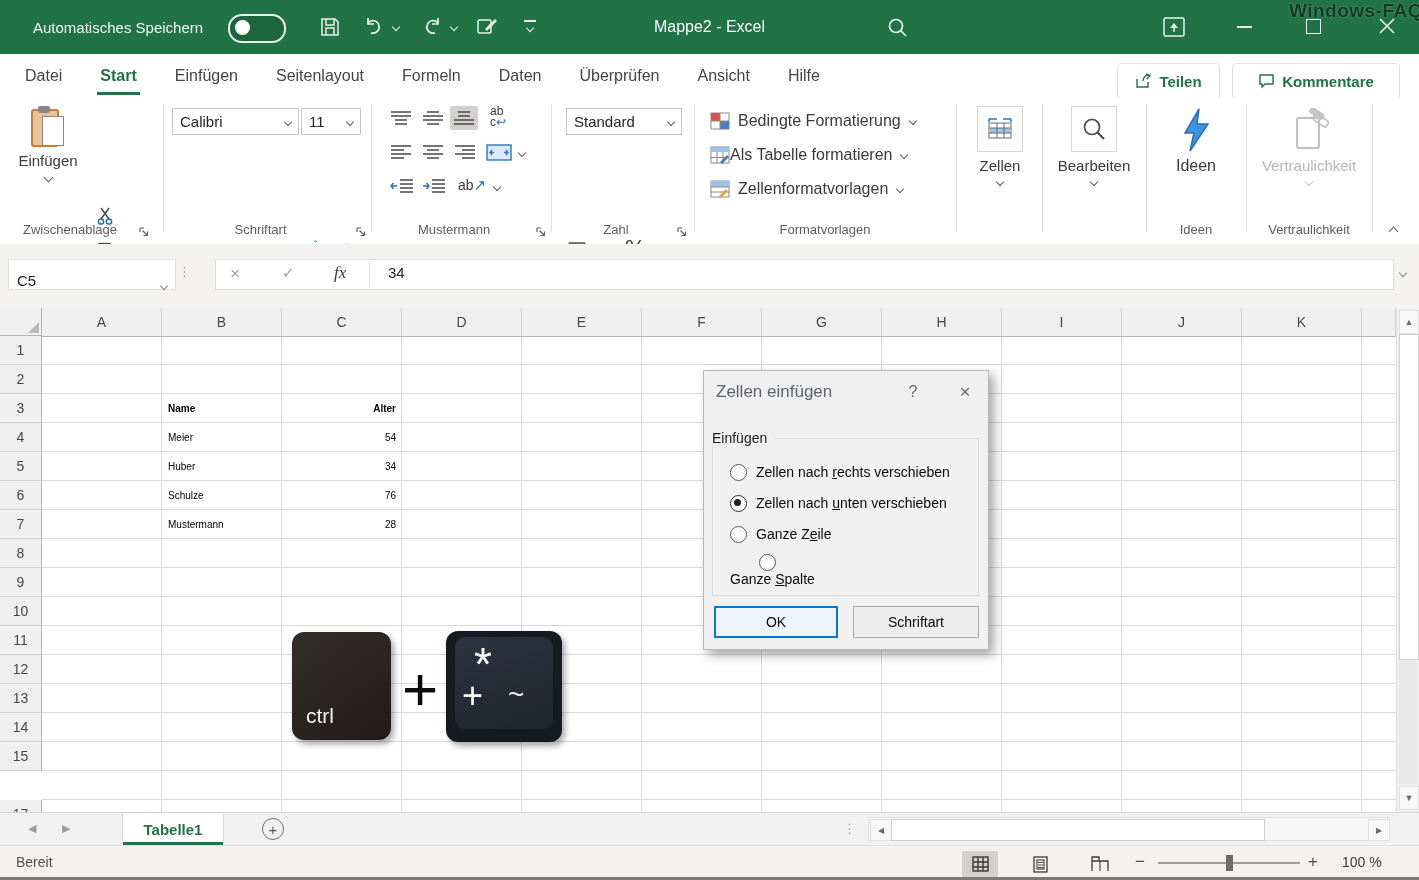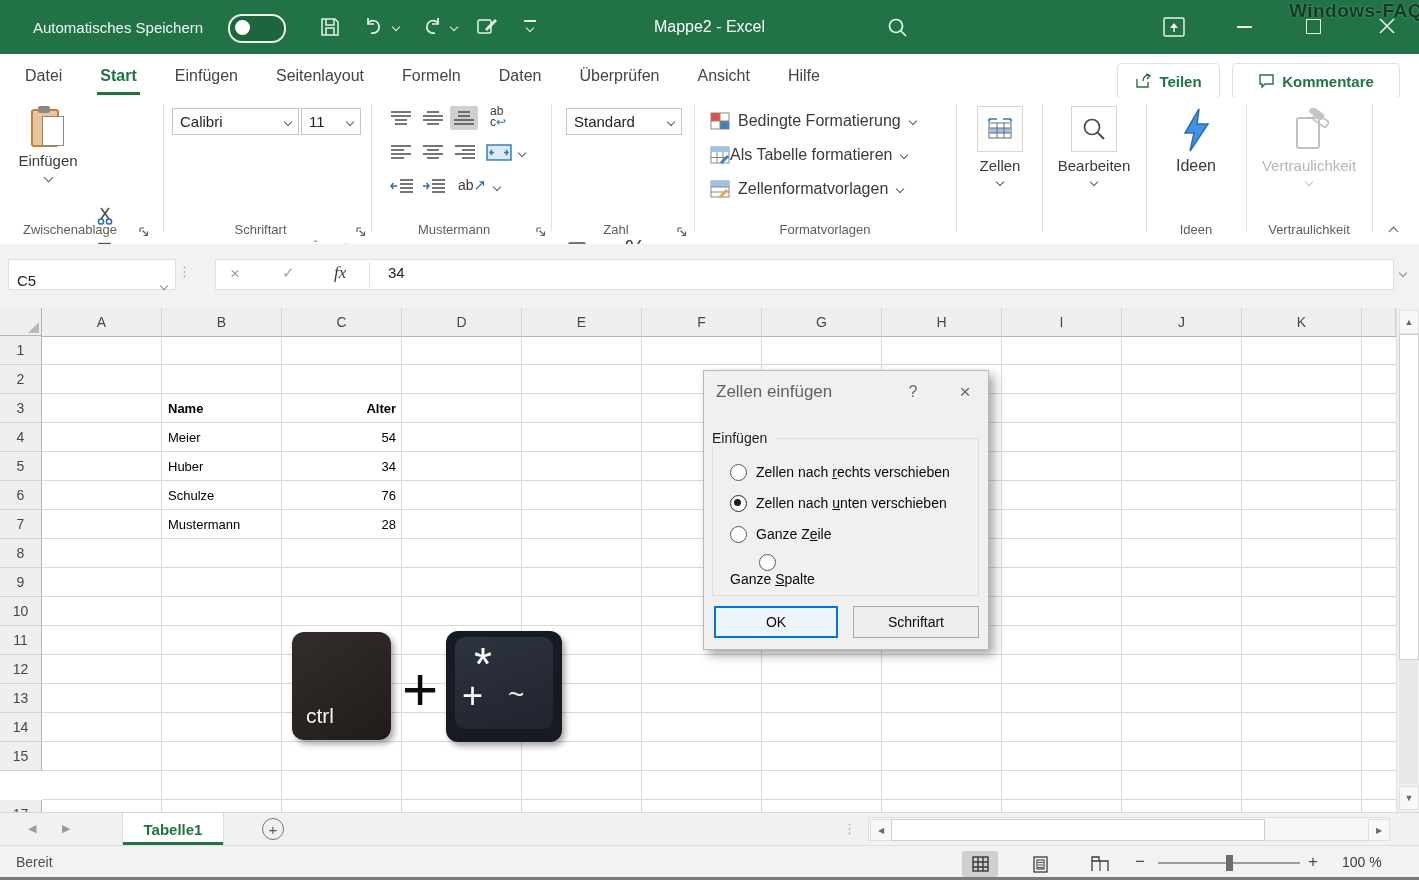--- a/index.html
+++ b/index.html
@@ -41,21 +41,21 @@
   .whitebox{position:absolute;background:#fff;border:1px solid #e1dfdd;align-items:flex-end;}
   .fxtext{font-family:"Liberation Serif",serif;font-style:italic;font-size:17px;color:#3b3a39;}
   
   #grid{left:0;top:308px;width:1396px;height:504px;background:#fff;overflow:hidden;}
   .colhead,.rowhead{position:absolute;background:#efefef;color:#47464a;font-size:14px;display:flex;align-items:center;justify-content:center;}
   .colhead{top:0;height:28px;border-right:1px solid #d2d2d2;border-bottom:1px solid #b5b5b5;}
   .rowhead{left:0;width:41px;border-bottom:1px solid #d2d2d2;border-right:1px solid #b5b5b5;}
   #gridlines{position:absolute;left:42px;top:28px;width:1354px;height:476px;
     background-image:repeating-linear-gradient(to right,transparent 0,transparent 119px,#d9d9d9 119px,#d9d9d9 120px),
                      repeating-linear-gradient(to bottom,transparent 0,transparent 28px,#d9d9d9 28px,#d9d9d9 29px);}
-  .cell{position:absolute;height:29px;line-height:29px;font-size:13px;color:#000;padding:0 6px;box-sizing:border-box;white-space:nowrap;overflow:hidden;}
+  .cell{position:absolute;height:29px;line-height:29px;font-size:10px;color:#000;padding:0 6px;box-sizing:border-box;white-space:nowrap;overflow:hidden;}
   #corner{position:absolute;left:0;top:0;width:41px;height:27px;background:#efefef;border-right:1px solid #b5b5b5;border-bottom:1px solid #b5b5b5;}
   #corner::after{content:"";position:absolute;right:2px;bottom:2px;border-left:11px solid transparent;border-bottom:11px solid #b9b9b9;}
   
   .sbtn{position:absolute;background:#f8f8f8;border:1px solid #e1e1e1;display:flex;align-items:center;justify-content:center;color:#6a6a6a;font-size:9px;}
   #vscroll{left:1396px;top:308px;width:23px;height:504px;background:#f0f0f0;border-left:1px solid #e1dfdd;}
   .thumb{position:absolute;background:#fff;border:1px solid #cfcfcf;}
   
   #dialog{left:703px;top:350px;width:284px;height:278px;background:#f0f0f0;border:1px solid #b8b8b8;box-shadow:5px 5px 10px rgba(0,0,0,.35);z-index:100;margin-top:20px;}
   #dlg-title{position:absolute;left:0;top:0;right:0;height:42px;display:flex;align-items:center;}
   #dlg-title .t{font-size:17px;color:#5f6368;margin-left:12px;flex:1;}

